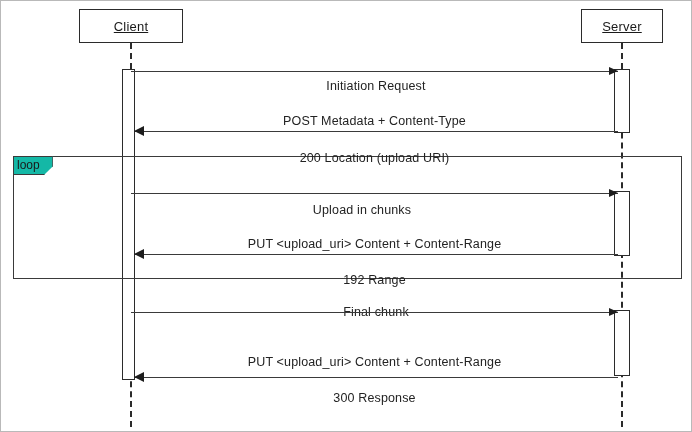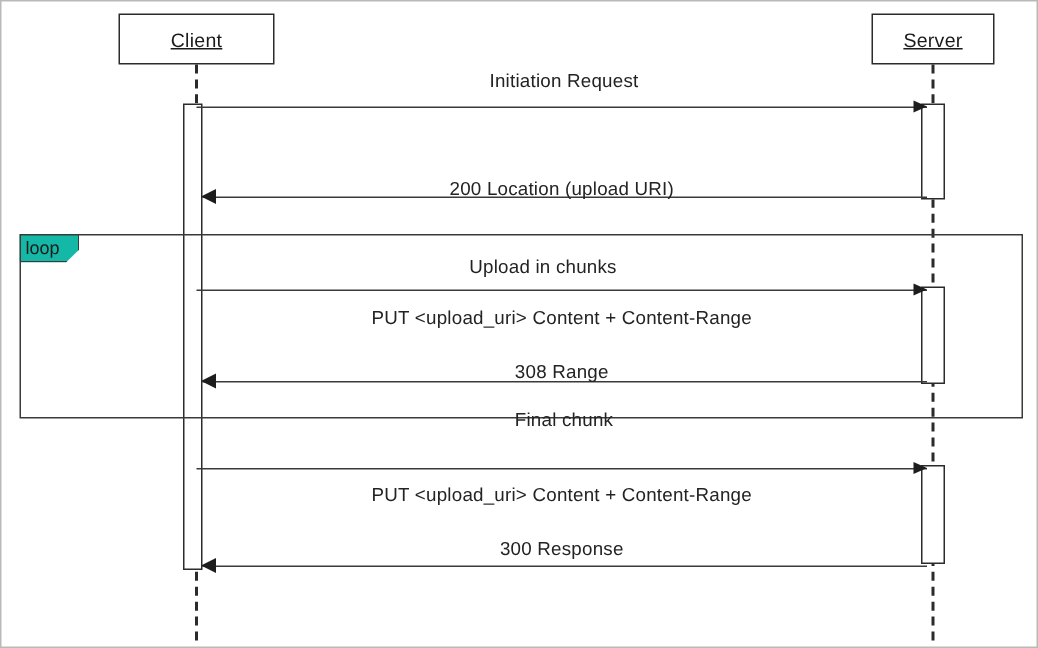--- a/index.html
+++ b/index.html
@@ -72,20 +72,21 @@
     border-right: 10px solid #1d1d1d;
   }
   
   .msglabel {
     position: absolute;
     text-align: center;
     font-size: 12.5px;
     color: #232323;
     white-space: nowrap;
     letter-spacing: .15px;
+    margin-top: 32px;
   }
   
   .fragment {
     position: absolute;
     box-sizing: border-box;
     border: 1px solid #3a3a3a;
     background: transparent;
   }
   .fragment-tab {
     position: absolute;
@@ -122,34 +123,35 @@
   <div class="activation" style="left:613px; top:190px; width:16px; height:65px;"></div>
   <div class="activation" style="left:613px; top:309px; width:16px; height:66px;"></div>
 
   <div class="fragment" style="left:12px; top:155px; width:669px; height:123px;"></div>
   <div class="fragment-tab" style="left:12px; top:155px;">loop</div>
 
   <div class="msglabel" style="left:130px; top:46px; width:490px;">Initiation Request</div>
 
   <div class="msgline" style="left:130px; top:70px; width:487px;"></div>
   <div class="arrowhead right" style="left:608px; top:66px;"></div>
+  <div class="msglabel" style="left:130px; top:81px; width:487px;">POST Metadata + Content-Type</div>
 
   <div class="msgline" style="left:134px; top:130px; width:483px;"></div>
   <div class="arrowhead left" style="left:133px; top:125px;"></div>
   <div class="msglabel" style="left:130px; top:118px; width:487px;">200 Location (upload URI)</div>
 
   <div class="msglabel" style="left:116px; top:170px; width:490px;">Upload in chunks</div>
 
   <div class="msgline" style="left:130px; top:192px; width:487px;"></div>
   <div class="arrowhead right" style="left:608px; top:188px;"></div>
   <div class="msglabel" style="left:130px; top:204px; width:487px;">PUT &lt;upload_uri&gt; Content + Content-Range</div>
 
   <div class="msgline" style="left:134px; top:253px; width:483px;"></div>
   <div class="arrowhead left" style="left:133px; top:248px;"></div>
-  <div class="msglabel" style="left:130px; top:240px; width:487px;">308 Range</div>
+  <div class="msglabel" style="left:130px; top:240px; width:487px;">192 Range</div>
 
   <div class="msglabel" style="left:130px; top:272px; width:490px;">Final chunk</div>
 
   <div class="msgline" style="left:130px; top:311px; width:487px;"></div>
   <div class="arrowhead right" style="left:608px; top:307px;"></div>
   <div class="msglabel" style="left:130px; top:322px; width:487px;">PUT &lt;upload_uri&gt; Content + Content-Range</div>
 
   <div class="msgline" style="left:134px; top:376px; width:483px;"></div>
   <div class="arrowhead left" style="left:133px; top:371px;"></div>
   <div class="msglabel" style="left:130px; top:358px; width:487px;">300 Response</div>

